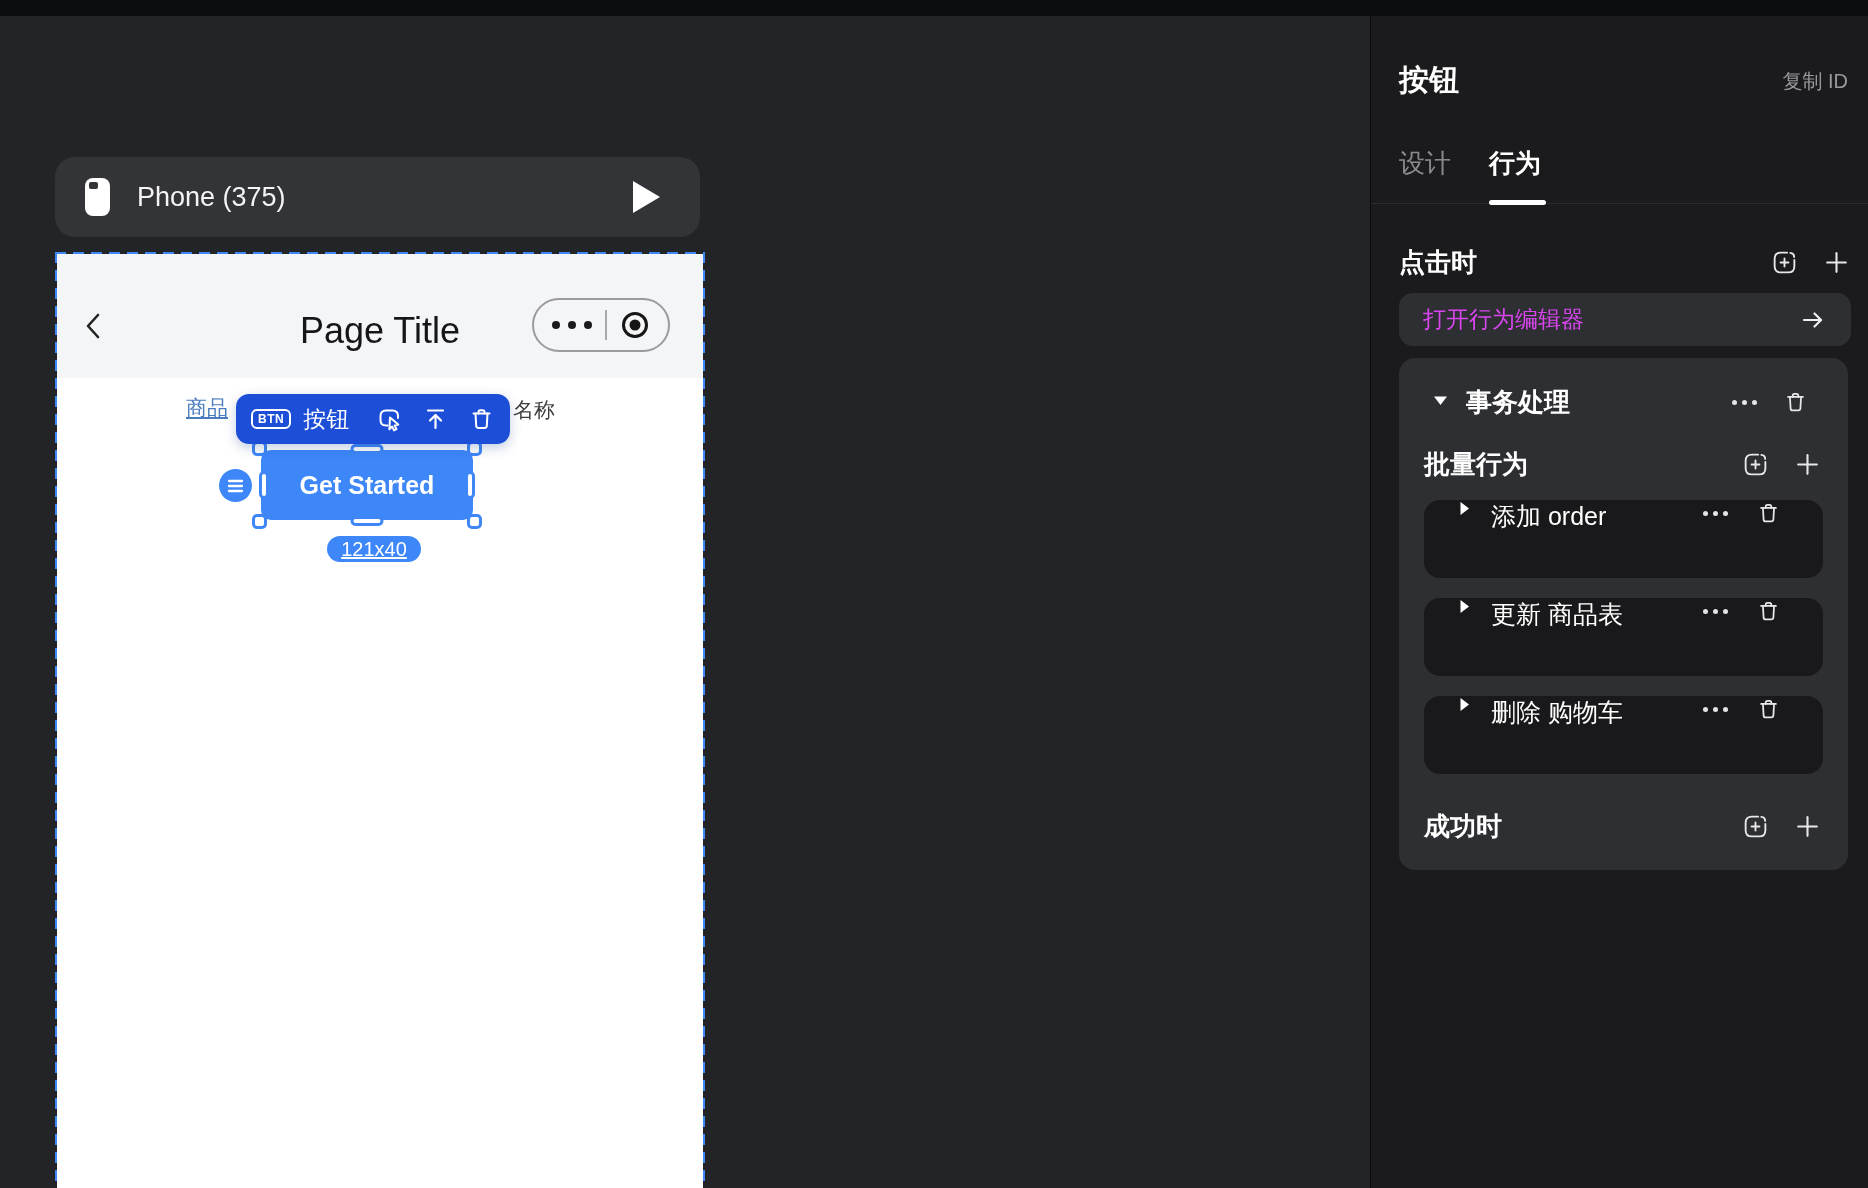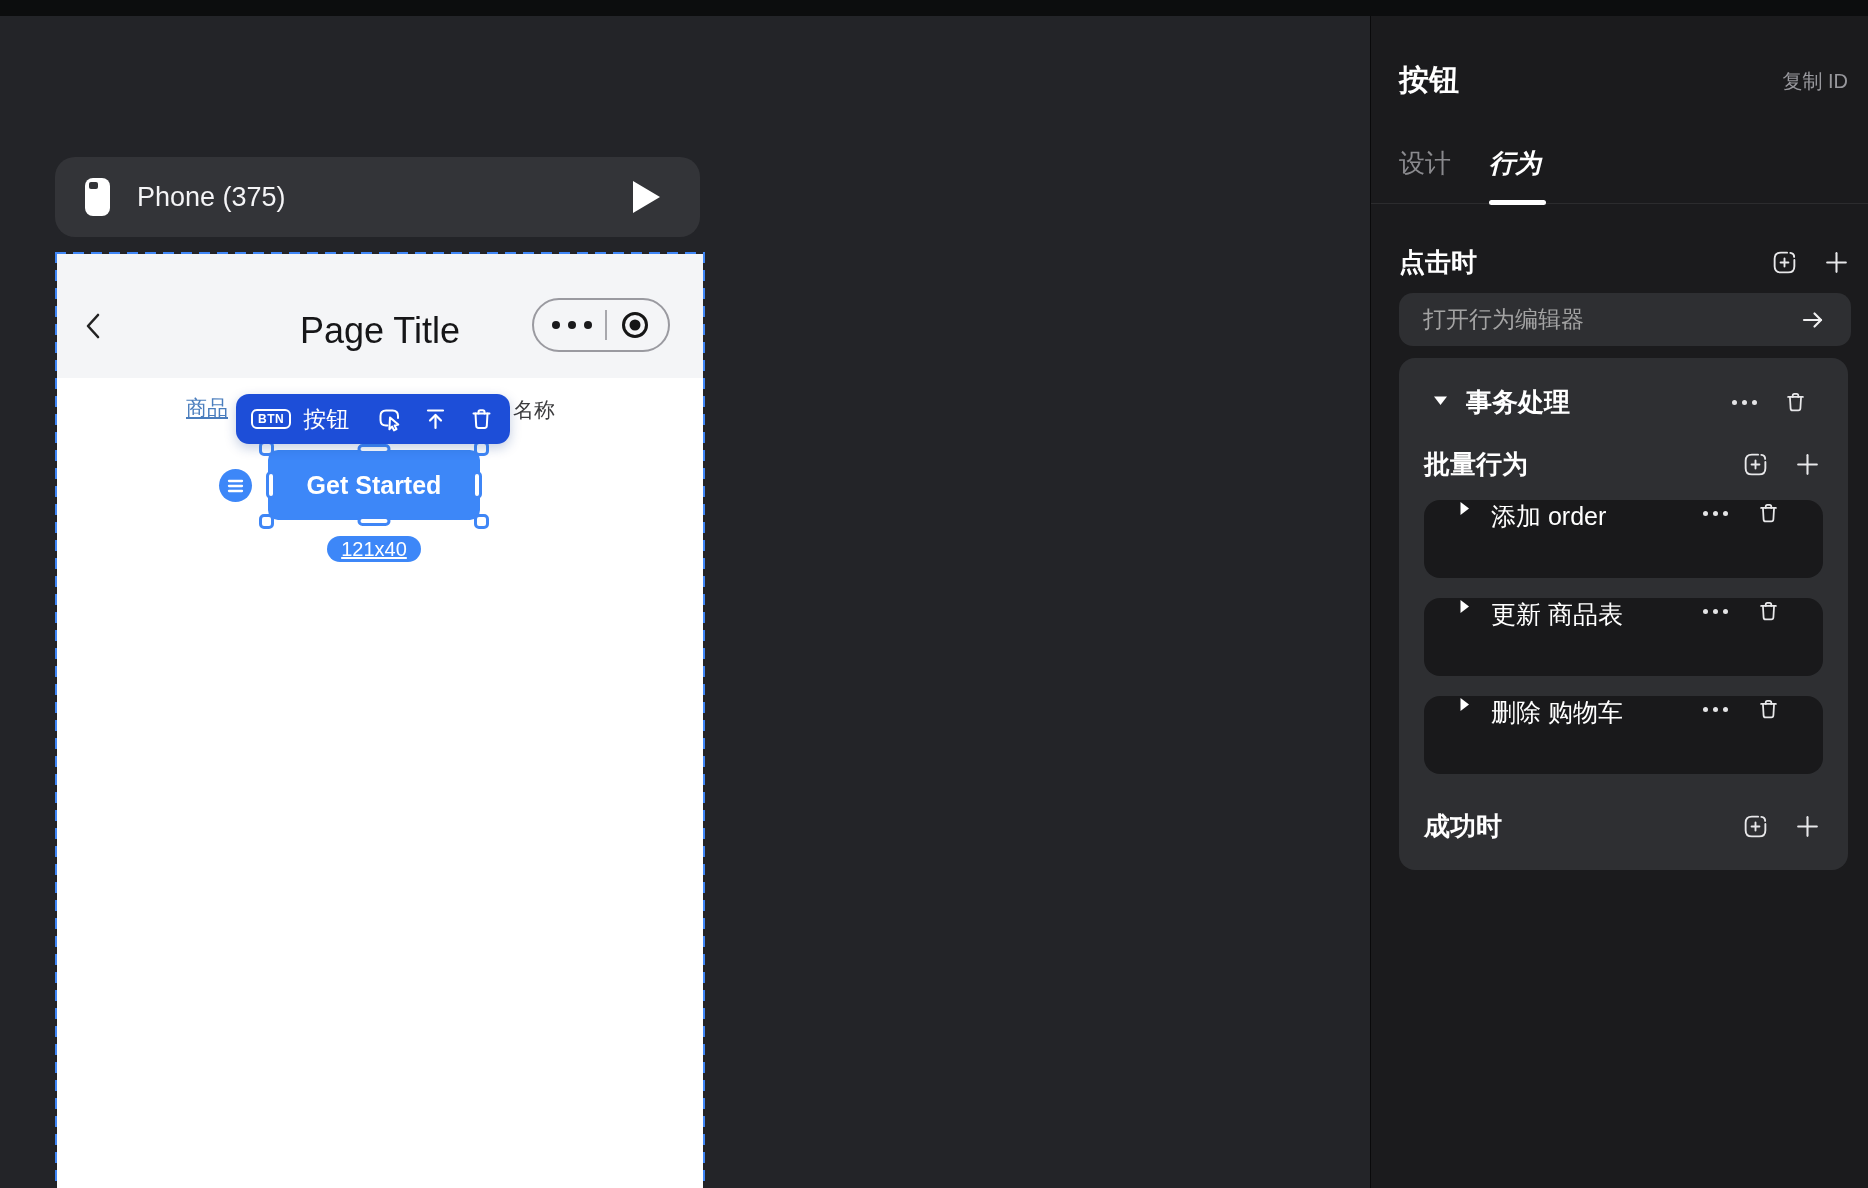--- a/index.html
+++ b/index.html
@@ -43,21 +43,21 @@
 
   .float-toolbar { position:absolute; left:179px; top:140px; width:274px; height:50px;
     background:#1d4ed8; border-radius:13px; display:flex; align-items:center; padding:0 15px;
     box-shadow:0 4px 12px rgba(20,60,140,.25); z-index:5; }
   .btn-badge { border:2px solid #fff; color:#fff; font-size:12px; font-weight:bold;
     border-radius:6px; padding:2px 5px; letter-spacing:.5px; line-height:1; }
   .toolbar-label { color:#fff; font-size:23px; margin-left:12px; }
   .toolbar-icons { margin-left:auto; display:flex; align-items:center; gap:19px; }
   .toolbar-icons .tb { width:27px; height:27px; display:flex; align-items:center; justify-content:center; cursor:pointer; }
 
-  .sel-button { position:absolute; left:211px; top:196px; width:212px; height:70px;
+  .sel-button { position:absolute; left:204px; top:196px; width:212px; height:70px;
     background:#3d87f8; border-radius:10px; display:flex; align-items:center; justify-content:center;
     color:#fff; font-size:25px; font-weight:bold; z-index:3; }
   .h-corner { position:absolute; width:15px; height:15px; background:#fff;
     border:3px solid #3f86f6; border-radius:5px; z-index:4; }
   .h-tl { left:-9px; top:-9px; } .h-tr { right:-9px; top:-9px; }
   .h-bl { left:-9px; bottom:-9px; } .h-br { right:-9px; bottom:-9px; }
   .h-top, .h-bottom { position:absolute; left:50%; transform:translateX(-50%);
     width:33px; height:10px; background:#fff; border:3px solid #3f86f6; border-radius:6px; z-index:4; }
   .h-top { top:-6px; } .h-bottom { bottom:-6px; }
   .h-left, .h-right { position:absolute; top:50%; transform:translateY(-50%);
@@ -70,33 +70,33 @@
   .size-pill { position:absolute; left:270px; top:282px; width:94px; height:26px; border-radius:19px;
     background:#3d87f8; color:#fff; font-size:20px; display:flex; align-items:center; justify-content:center; z-index:4;text-decoration:underline; }
 
   
   .panel { position:absolute; left:1370px; top:16px; width:498px; height:1172px;
     background:#1b1b1d; border-left:1px solid #0a0a0b; }
   .panel-title { position:absolute; left:28px; top:44px; font-size:30px; font-weight:bold; color:#fff; }
   .copy-id { position:absolute; right:20px; top:52px; font-size:20px; color:#98989d; cursor:pointer; }
   .tabs { position:absolute; left:28px; top:130px; display:flex; gap:38px; font-size:26px; }
   .tab { cursor:pointer; color:#8a8a8e; }
-  .tab.active { color:#fff; font-weight:600;font-style:italic; }
+  .tab.active { color:#fff; font-weight:600; }
   .tab-underline { position:absolute; left:118px; top:184px; width:57px; height:5px; background:#fff; border-radius:3px; z-index:2; }
   .tabs-divider { position:absolute; left:0; right:0; top:187px; height:1px; background:#2c2c2e; }
 
   .sec-row { position:absolute; left:28px; right:18px; height:40px; display:flex; align-items:center; }
   .sec-onclick { top:226px; } 
   .sec-label { font-size:26px; font-weight:600; color:#fff; }
   .sec-icons { margin-left:auto; display:flex; align-items:center; gap:25px; }
   .ic-btn { width:27px; height:27px; display:flex; align-items:center; justify-content:center; cursor:pointer; }
 
   .open-editor { position:absolute; left:28px; top:277px; width:452px; height:53px;
     background:#2e2f32; border-radius:14px; display:flex; align-items:center; padding:0 24px; cursor:pointer; }
-  .open-editor-label { color:#a3a3a3; font-size:23px; }
+  .open-editor-label { color:#d946ef; font-size:23px; }
   .open-editor .arrow { margin-left:auto; display:flex; }
 
   .card { position:absolute; left:28px; top:342px; width:449px; height:512px;
     background:#2e2f32; border-radius:16px; padding:24px 25px 0; }
   .card-header { height:40px; display:flex; align-items:center; }
   .caret-down { margin-left:8px; flex:none; }
   .card-header .sec-label { margin-left:17px; }
   .card-icons { margin-left:auto; display:flex; align-items:center; gap:24px; padding-right:14px; }
   .batch-row { height:40px; margin-top:22px; display:flex; align-items:center; }
   .batch-row .sec-icons { padding-right:2px; }

